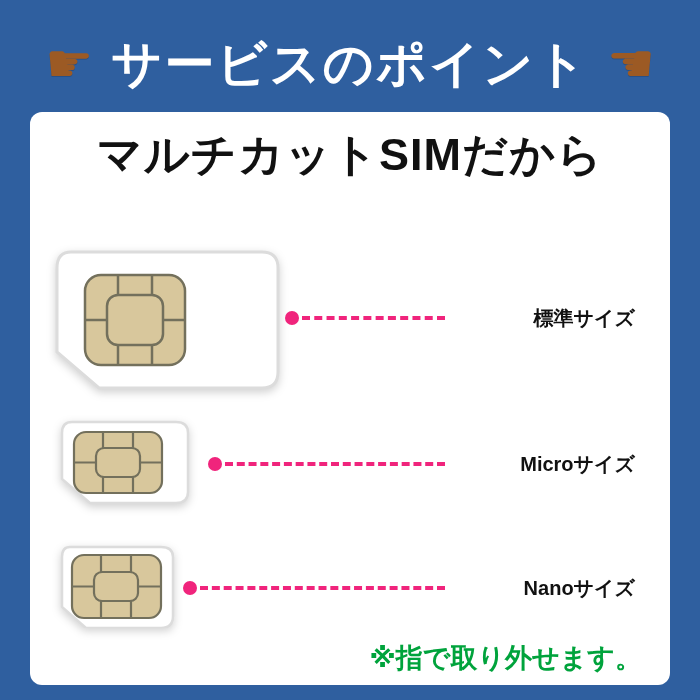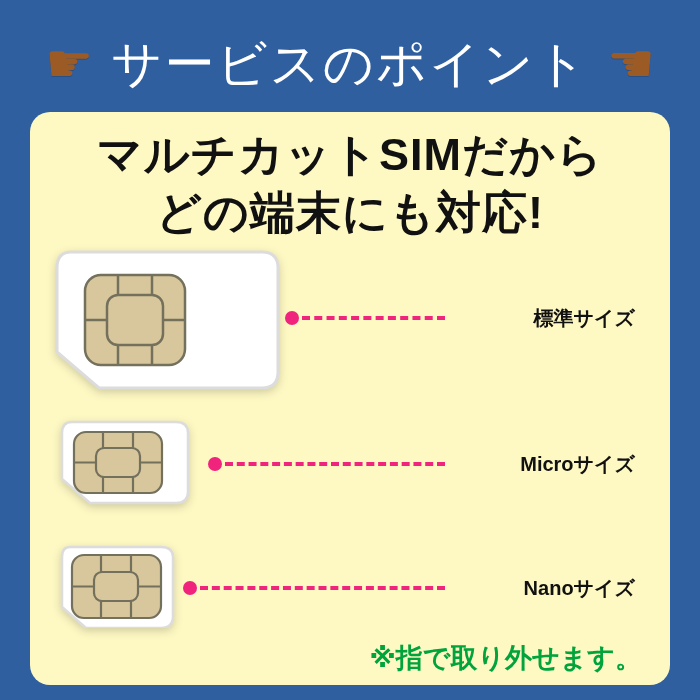--- a/index.html
+++ b/index.html
@@ -6,31 +6,31 @@
   .page{
     position:relative;width:700px;height:700px;background:#2f5f9f;overflow:hidden;
     font-family:"Liberation Sans","DejaVu Sans",sans-serif;
   }
   
   .header{
     position:absolute;top:24px;left:0;right:0;height:80px;
     display:flex;align-items:center;justify-content:center;gap:18px;
   }
   .header-title{
-    color:#ffffff;font-size:50px;font-weight:normal;letter-spacing:2px;white-space:nowrap;
+    color:#ffffff;font-size:50px;font-weight:bold;letter-spacing:2px;white-space:nowrap;
   }
   .hand{
     color:#9c5a24;font-size:54px;line-height:1;
     font-family:"DejaVu Sans",sans-serif;
     text-shadow:0 1px 0 rgba(0,0,0,0.15);
   }
   
   .card{
     position:absolute;left:30px;right:30px;top:112px;bottom:15px;
-    background:#fef9c3;border-radius:20px;
+    background:#ffffff;border-radius:12px;
   }
   .card-title{
     position:absolute;top:14px;left:0;right:0;
     text-align:center;color:#111111;font-weight:bold;
     font-size:45px;line-height:1.28;letter-spacing:1px;white-space:nowrap;
   }
   
   .sim{position:absolute;filter:drop-shadow(0 3px 4px rgba(0,0,0,0.18));}
   .sim-standard{left:25px;top:138px;width:225px;height:140px;}
   .sim-micro{left:30px;top:308px;width:130px;height:85px;}
@@ -65,21 +65,20 @@
   <div class="header">
     <span class="hand">☛</span>
     <span class="header-title">サービスのポイント</span>
     <span class="hand">☚</span>
   </div>
 
   <div class="card">
 
     <div class="card-title">
       <div>マルチカットSIMだから</div>
-      <div>どの端末にも対応!</div>
     </div>
 
     <div class="sim sim-standard">
       <svg viewBox="0 0 225 140" xmlns="http://www.w3.org/2000/svg">
         <path d="M16 2 H207 Q223 2 223 18 V122 Q223 138 207 138 H44 L2 102 V18 Q2 2 16 2 Z" fill="#ffffff" stroke="#dcdcdc" stroke-width="3"></path>
         <rect x="30" y="25" width="100" height="90" rx="16" fill="#d8c79c" stroke="#73705c" stroke-width="2.5"></rect>
         <rect x="52" y="45" width="56" height="50" rx="11" fill="#d8c79c" stroke="#73705c" stroke-width="2.5"></rect>
         <path d="M63 25 V45 M97 25 V45 M63 115 V95 M97 115 V95 M30 70 H52 M130 70 H108" fill="none" stroke="#73705c" stroke-width="2.5"></path>
       </svg>
     </div>

